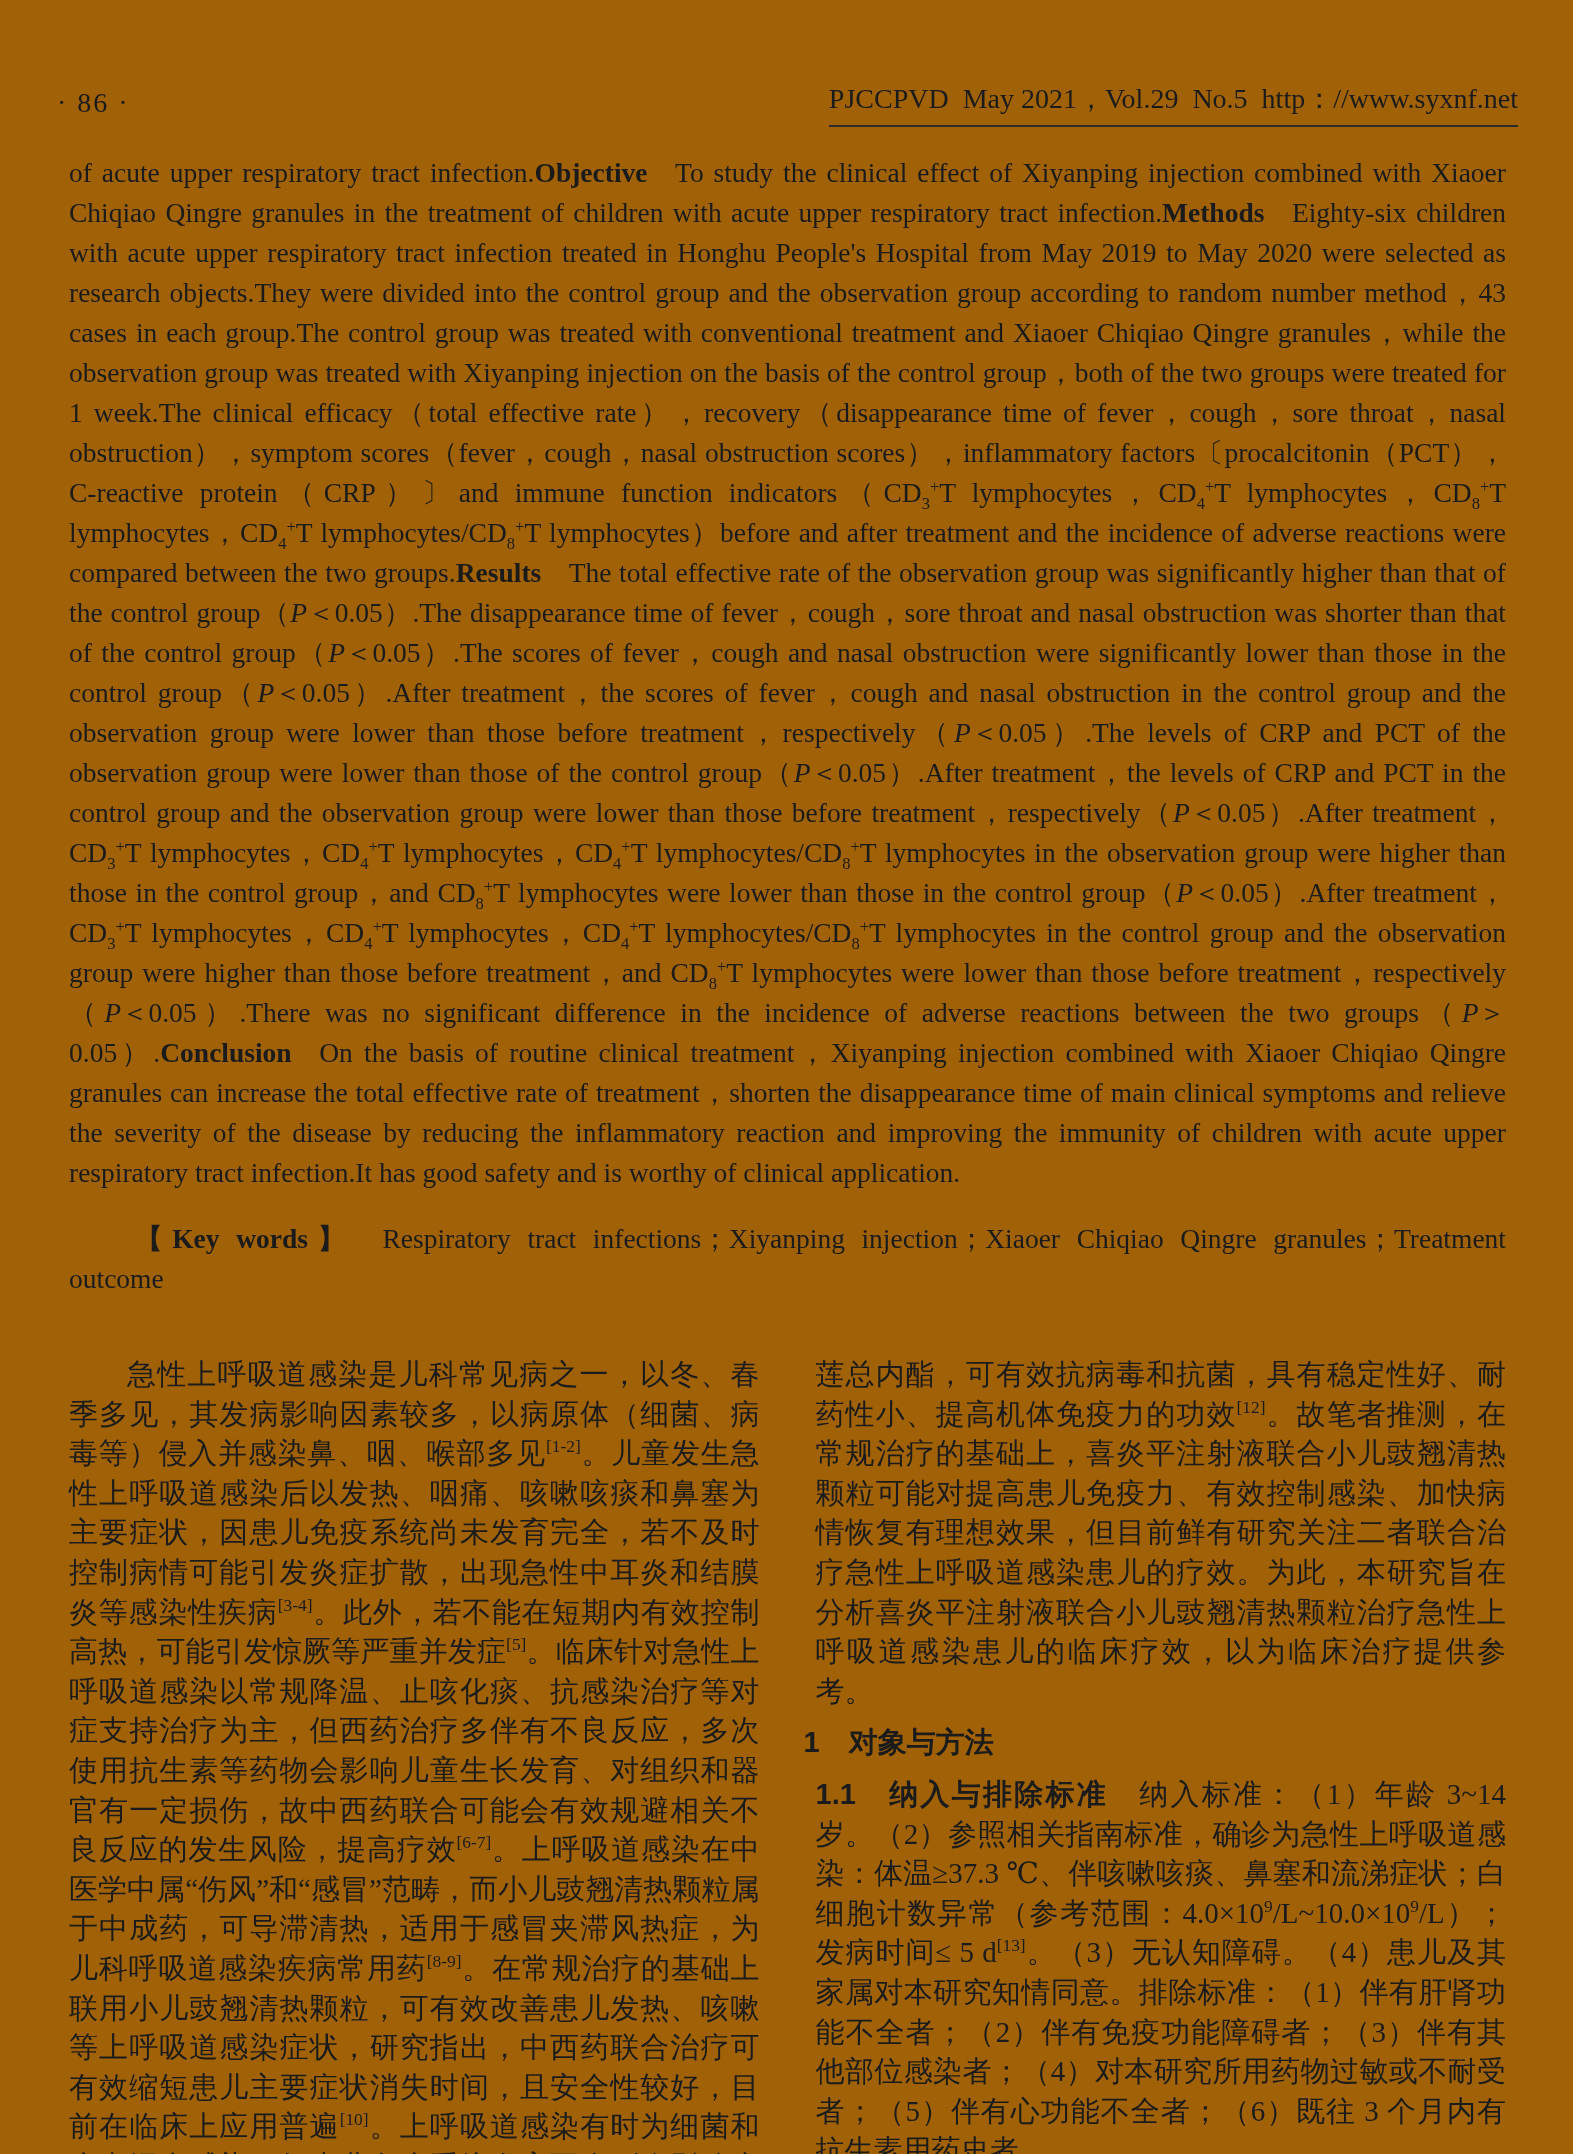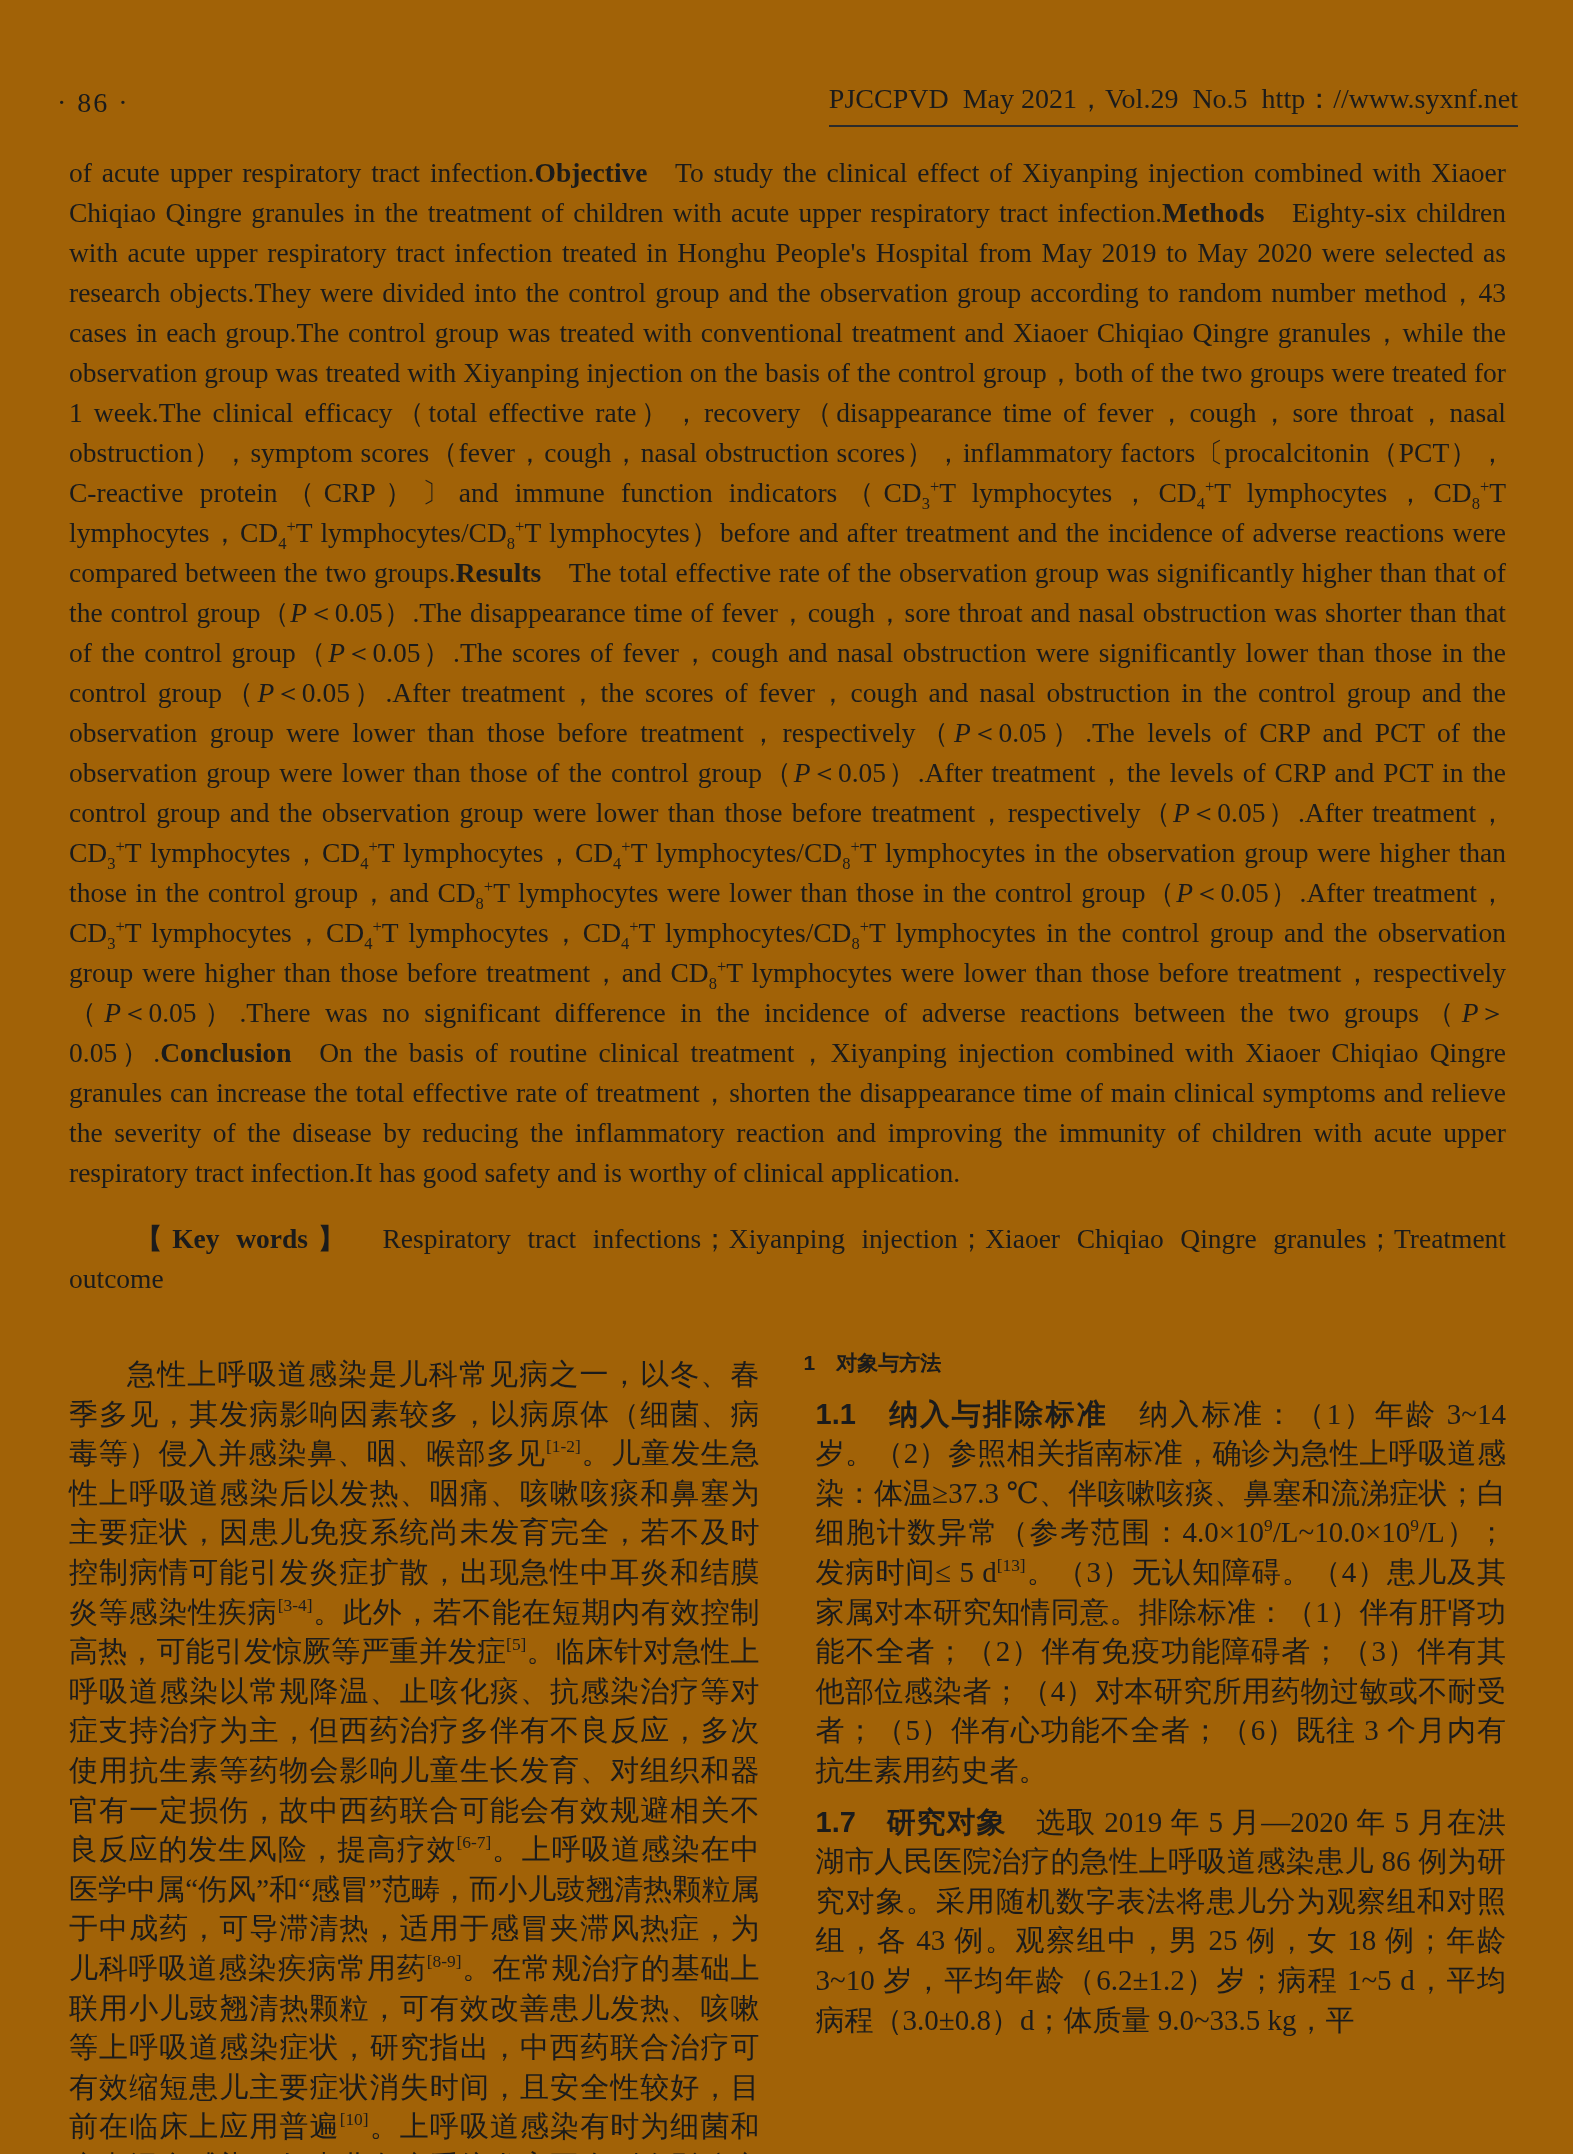--- a/index.html
+++ b/index.html
@@ -12,21 +12,21 @@
   .hdr { display:flex; justify-content:space-between; align-items:flex-end; font-size:28px; }
   .pagenum { padding-bottom:8px; letter-spacing:2px; }
   .jinfo { border-bottom:2px solid #2b2b2b; padding-bottom:7px;margin-left:20px; }
   p { margin:12px; }
   .abstract { margin-top:26px; font-size:27.5px; line-height:40px; text-align:justify; }
   .kw { text-indent:66px; }
   .cols { display:flex; gap:32px; margin-top:44px; }
   .col { flex:1 1 0; min-width:0; }
   .zh { font-size:29px; line-height:39.6px; text-align:justify; }
   .indent { text-indent:2em; }
-  .sec { font-size:21px; line-height:39.6px; margin:0; font-weight:bold;
+  .sec { font-size:29px; line-height:39.6px; margin:0; font-weight:bold;
          font-family:"Liberation Sans","DejaVu Sans",sans-serif; }
   .b { font-weight:bold; }
   .i { font-style:italic; }
   .h { font-weight:bold; font-family:Liberation Sans, sans-serif; }
   .sup { font-size:0.6em; vertical-align:super; line-height:0; }
   .sub { font-size:0.6em; vertical-align:sub; line-height:0; }
 </style>
 </head>
 <body>
 
@@ -39,19 +39,20 @@
 
   <p class="abstract"><span>of acute upper respiratory tract infection.</span><span class="b">Objective</span><span> To study the clinical effect of Xiyanping injection combined with Xiaoer Chiqiao Qingre granules in the treatment of children with acute upper respiratory tract infection.</span><span class="b">Methods</span><span> Eighty-six children with acute upper respiratory tract infection treated in Honghu People's Hospital from May 2019 to May 2020 were selected as research objects.They were divided into the control group and the observation group according to random number method，43 cases in each group.The control group was treated with conventional treatment and Xiaoer Chiqiao Qingre granules，while the observation group was treated with Xiyanping injection on the basis of the control group，both of the two groups were treated for 1 week.The clinical efficacy（total effective rate），recovery（disappearance time of fever，cough，sore throat，nasal obstruction），symptom scores（fever，cough，nasal obstruction scores），inflammatory factors〔procalcitonin（PCT），C-reactive protein（CRP）〕and immune function indicators（CD</span><span class="sub">3</span><span class="sup">+</span><span>T lymphocytes，CD</span><span class="sub">4</span><span class="sup">+</span><span>T lymphocytes，CD</span><span class="sub">8</span><span class="sup">+</span><span>T lymphocytes，CD</span><span class="sub">4</span><span class="sup">+</span><span>T lymphocytes/CD</span><span class="sub">8</span><span class="sup">+</span><span>T lymphocytes）before and after treatment and the incidence of adverse reactions were compared between the two groups.</span><span class="b">Results</span><span> The total effective rate of the observation group was significantly higher than that of the control group（</span><span class="i">P</span><span>＜0.05）.The disappearance time of fever，cough，sore throat and nasal obstruction was shorter than that of the control group（</span><span class="i">P</span><span>＜0.05）.The scores of fever，cough and nasal obstruction were significantly lower than those in the control group（</span><span class="i">P</span><span>＜0.05）.After treatment，the scores of fever，cough and nasal obstruction in the control group and the observation group were lower than those before treatment，respectively（</span><span class="i">P</span><span>＜0.05）.The levels of CRP and PCT of the observation group were lower than those of the control group（</span><span class="i">P</span><span>＜0.05）.After treatment，the levels of CRP and PCT in the control group and the observation group were lower than those before treatment，respectively（</span><span class="i">P</span><span>＜0.05）.After treatment，CD</span><span class="sub">3</span><span class="sup">+</span><span>T lymphocytes，CD</span><span class="sub">4</span><span class="sup">+</span><span>T lymphocytes，CD</span><span class="sub">4</span><span class="sup">+</span><span>T lymphocytes/CD</span><span class="sub">8</span><span class="sup">+</span><span>T lymphocytes in the observation group were higher than those in the control group，and CD</span><span class="sub">8</span><span class="sup">+</span><span>T lymphocytes were lower than those in the control group（</span><span class="i">P</span><span>＜0.05）.After treatment，CD</span><span class="sub">3</span><span class="sup">+</span><span>T lymphocytes，CD</span><span class="sub">4</span><span class="sup">+</span><span>T lymphocytes，CD</span><span class="sub">4</span><span class="sup">+</span><span>T lymphocytes/CD</span><span class="sub">8</span><span class="sup">+</span><span>T lymphocytes in the control group and the observation group were higher than those before treatment，and CD</span><span class="sub">8</span><span class="sup">+</span><span>T lymphocytes were lower than those before treatment，respectively（</span><span class="i">P</span><span>＜0.05）.There was no significant difference in the incidence of adverse reactions between the two groups（</span><span class="i">P</span><span>＞0.05）.</span><span class="b">Conclusion</span><span> On the basis of routine clinical treatment，Xiyanping injection combined with Xiaoer Chiqiao Qingre granules can increase the total effective rate of treatment，shorten the disappearance time of main clinical symptoms and relieve the severity of the disease by reducing the inflammatory reaction and improving the immunity of children with acute upper respiratory tract infection.It has good safety and is worthy of clinical application.</span></p>
 
   <p class="abstract kw"><span class="b">【Key words】</span><span> Respiratory tract infections；Xiyanping injection；Xiaoer Chiqiao Qingre granules；Treatment outcome</span></p>
 
   <div class="cols">
     <div class="col">
       <p class="zh indent"><span>急性上呼吸道感染是儿科常见病之一，以冬、春季多见，其发病影响因素较多，以病原体（细菌、病毒等）侵入并感染鼻、咽、喉部多见</span><span class="sup">[1-2]</span><span>。儿童发生急性上呼吸道感染后以发热、咽痛、咳嗽咳痰和鼻塞为主要症状，因患儿免疫系统尚未发育完全，若不及时控制病情可能引发炎症扩散，出现急性中耳炎和结膜炎等感染性疾病</span><span class="sup">[3-4]</span><span>。此外，若不能在短期内有效控制高热，可能引发惊厥等严重并发症</span><span class="sup">[5]</span><span>。临床针对急性上呼吸道感染以常规降温、止咳化痰、抗感染治疗等对症支持治疗为主，但西药治疗多伴有不良反应，多次使用抗生素等药物会影响儿童生长发育、对组织和器官有一定损伤，故中西药联合可能会有效规避相关不良反应的发生风险，提高疗效</span><span class="sup">[6-7]</span><span>。上呼吸道感染在中医学中属“伤风”和“感冒”范畴，而小儿豉翘清热颗粒属于中成药，可导滞清热，适用于感冒夹滞风热症，为儿科呼吸道感染疾病常用药</span><span class="sup">[8-9]</span><span>。在常规治疗的基础上联用小儿豉翘清热颗粒，可有效改善患儿发热、咳嗽等上呼吸道感染症状，研究指出，中西药联合治疗可有效缩短患儿主要症状消失时间，且安全性较好，目前在临床上应用普遍</span><span class="sup">[10]</span><span>。上呼吸道感染有时为细菌和病毒混合感染，如患儿免疫系统发育不全则会影响疾病康复进程，故在控制上呼吸道感染症状的同时提高患儿免疫力也是治疗的关键</span><span class="sup">[11]</span><span>。喜炎平注射液同样属于中药制剂，主要组分是穿心</span></p>
     </div>
     <div class="col">
+      <p class="zh"><span>莲总内酯，可有效抗病毒和抗菌，具有稳定性好、耐药性小、提高机体免疫力的功效</span><span class="sup">[12]</span><span>。故笔者推测，在常规治疗的基础上，喜炎平注射液联合小儿豉翘清热颗粒可能对提高患儿免疫力、有效控制感染、加快病情恢复有理想效果，但目前鲜有研究关注二者联合治疗急性上呼吸道感染患儿的疗效。为此，本研究旨在分析喜炎平注射液联合小儿豉翘清热颗粒治疗急性上呼吸道感染患儿的临床疗效，以为临床治疗提供参考。</span></p>
       <h2 class="sec">1　对象与方法</h2>
       <p class="zh"><span class="h">1.1　纳入与排除标准</span><span>　纳入标准：（1）年龄 3~14 岁。（2）参照相关指南标准，确诊为急性上呼吸道感染：体温≥37.3 ℃、伴咳嗽咳痰、鼻塞和流涕症状；白细胞计数异常（参考范围：4.0×10</span><span class="sup">9</span><span>/L~10.0×10</span><span class="sup">9</span><span>/L）；发病时间≤ 5 d</span><span class="sup">[13]</span><span>。（3）无认知障碍。（4）患儿及其家属对本研究知情同意。排除标准：（1）伴有肝肾功能不全者；（2）伴有免疫功能障碍者；（3）伴有其他部位感染者；（4）对本研究所用药物过敏或不耐受者；（5）伴有心功能不全者；（6）既往 3 个月内有抗生素用药史者。</span></p>
       <p class="zh"><span class="h">1.7　研究对象</span><span>　选取 2019 年 5 月—2020 年 5 月在洪湖市人民医院治疗的急性上呼吸道感染患儿 86 例为研究对象。采用随机数字表法将患儿分为观察组和对照组，各 43 例。观察组中，男 25 例，女 18 例；年龄 3~10 岁，平均年龄（6.2±1.2）岁；病程 1~5 d，平均病程（3.0±0.8）d；体质量 9.0~33.5 kg，平</span></p>
     </div>
   </div>
 
 </div>
 
 </body></html>

